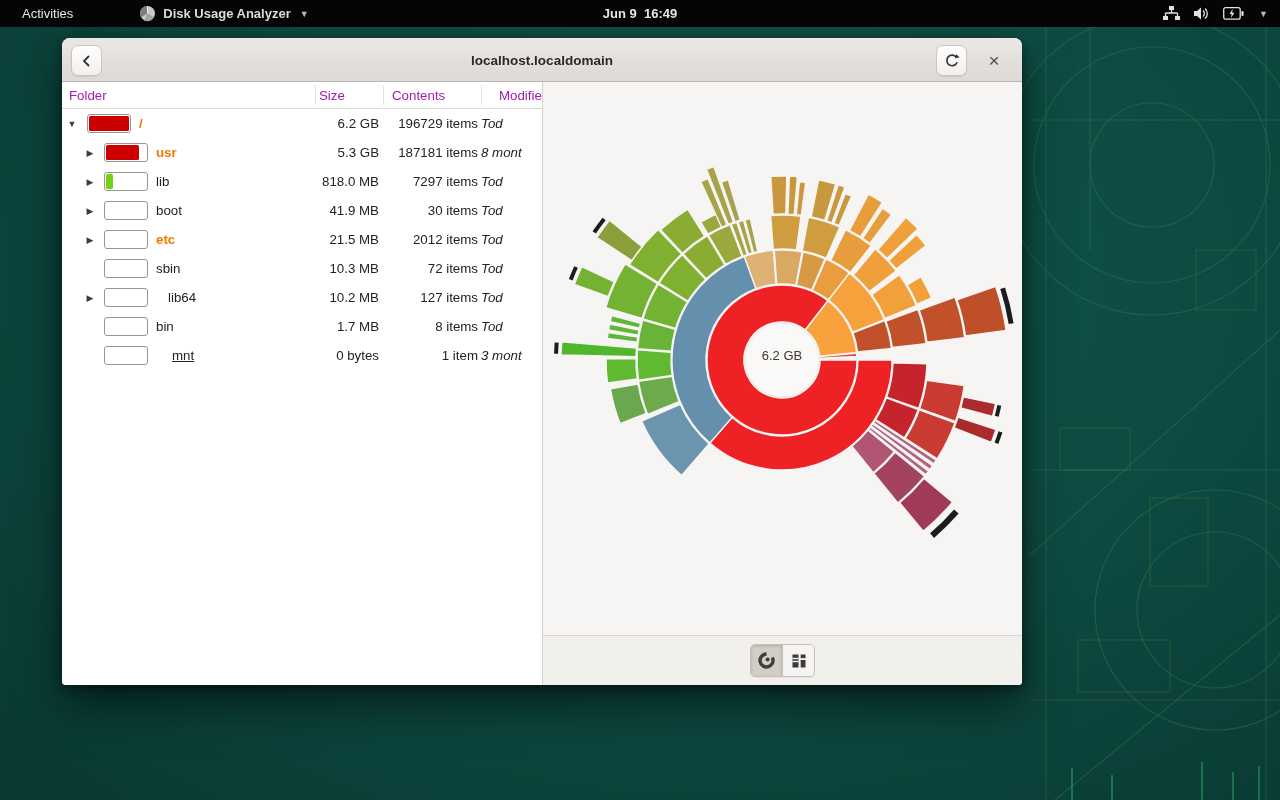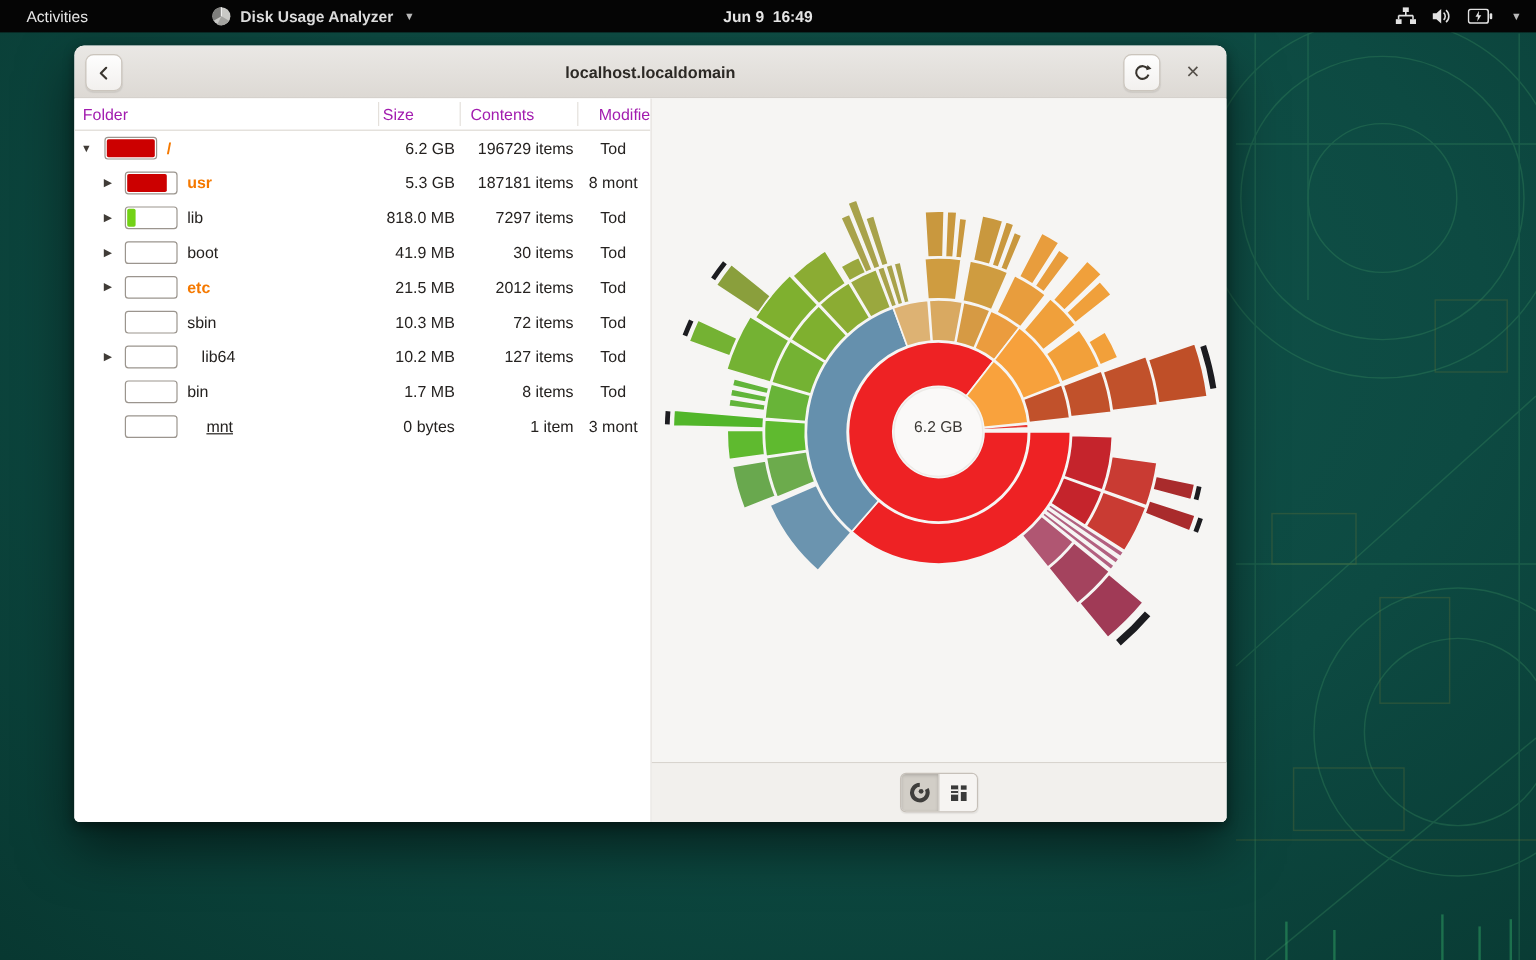--- a/index.html
+++ b/index.html
@@ -6,21 +6,21 @@
   html,body { width:1280px; height:800px; overflow:hidden; font-family:"Liberation Sans","DejaVu Sans",sans-serif; }
   body { position:relative; background:#0c4740; }
 
   
   .desktop { position:absolute; inset:0;
     background:radial-gradient(1300px 950px at 56% 34%, #11544b 0%, #0d4a42 40%, #083831 78%, #052c26 100%); }
   .wallpaper { position:absolute; inset:0; }
 
   
   .topbar { position:absolute; left:0; top:0; width:1280px; height:27px; background:#050505;
-    display:flex; align-items:center; color:#e6e6e6; font-size:13px; z-index:50;gap:37px; }
+    display:flex; align-items:center; color:#e6e6e6; font-size:13px; z-index:50; }
   .tb-activities { margin-left:14px; padding:2px 8px; cursor:default; }
   .tb-app { display:flex; align-items:center; gap:7px; margin-left:58px; font-weight:bold; color:#dcdcdc; }
   .tb-caret { font-size:9px; color:#b9b9b9; margin-left:2px; }
   .tb-clock { position:absolute; left:0; right:0; text-align:center; font-weight:bold; white-space:pre; }
   .tb-right { position:absolute; right:12px; top:0; height:27px; display:flex; align-items:center; gap:13px; }
 
   
   .window { position:absolute; left:62px; top:38px; width:960px; height:647px;
     border-radius:8px 8px 4px 4px; background:#fff;
     box-shadow:0 20px 45px rgba(0,0,0,.55), 0 3px 9px rgba(0,0,0,.4); z-index:10; }
@@ -55,21 +55,21 @@
   .rows { position:relative; }
   .row { position:relative; height:29px; display:flex; align-items:center; font-size:13.3px; color:#252220; }
   .expander { position:absolute; font-size:9px; color:#403c37; width:12px; text-align:center; }
   .fbar { position:absolute; width:44px; height:19px; border:1px solid #9b958e; border-radius:3px;
     background:#fff; padding:1px; }
   .fbar-fill { height:100%; border-radius:1.5px; }
   .fname { position:absolute; white-space:nowrap; }
   .fname.accent { font-weight:bold; }
   .c-size { position:absolute; left:253px; width:64px; text-align:right; }
   .c-contents { position:absolute; left:321px; width:95px; text-align:right; }
-  .c-modified { position:absolute; left:419px; width:60px; text-align:center; overflow:hidden; }
+  .c-modified { position:absolute; left:419px; width:60px; text-align:left; overflow:hidden;font-style:italic; }
 
   
   .chart-area { position:absolute; left:0; top:0; width:479px; height:553px; }
   .hub-label { position:absolute; left:179px; top:266px; width:120px; text-align:center;
     font-size:13px; color:#3b3834; }
 
   
   .footer { position:absolute; left:0; bottom:0; width:479px; height:50px; background:#f2f0ed;
     border-top:1px solid #d8d4ce; border-radius:0 0 4px 0; display:flex; align-items:center; justify-content:center; }
   .toggle-group { display:flex; border:1px solid #c6c0b9; border-radius:5px; overflow:hidden;

